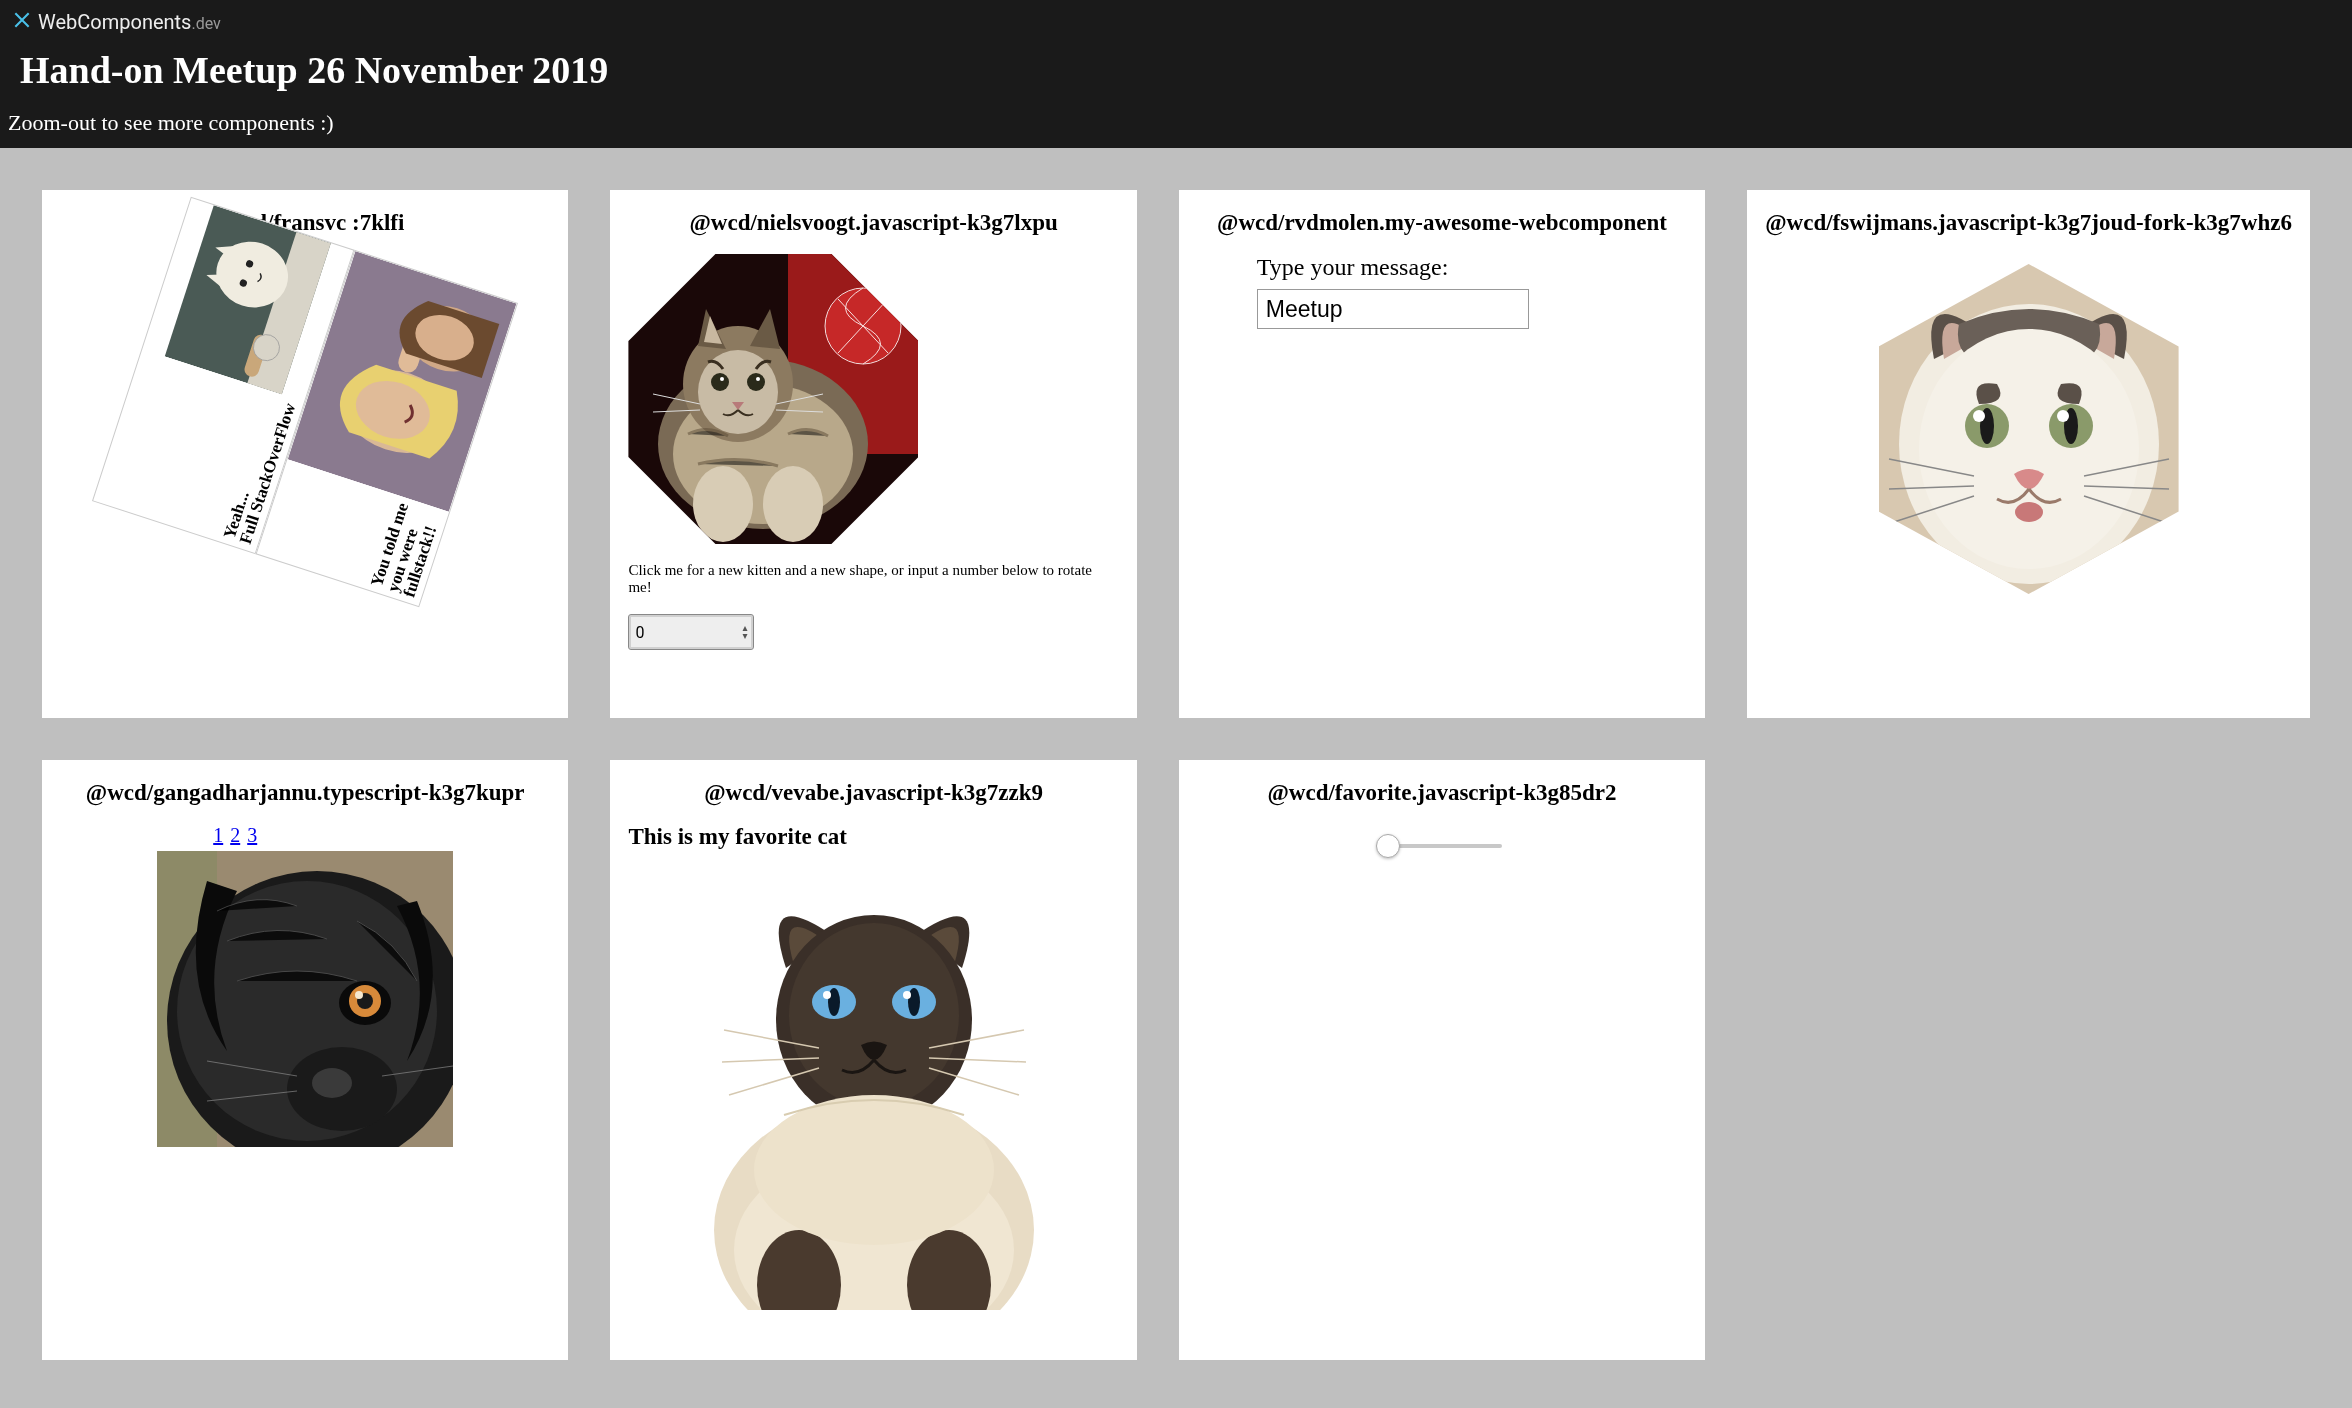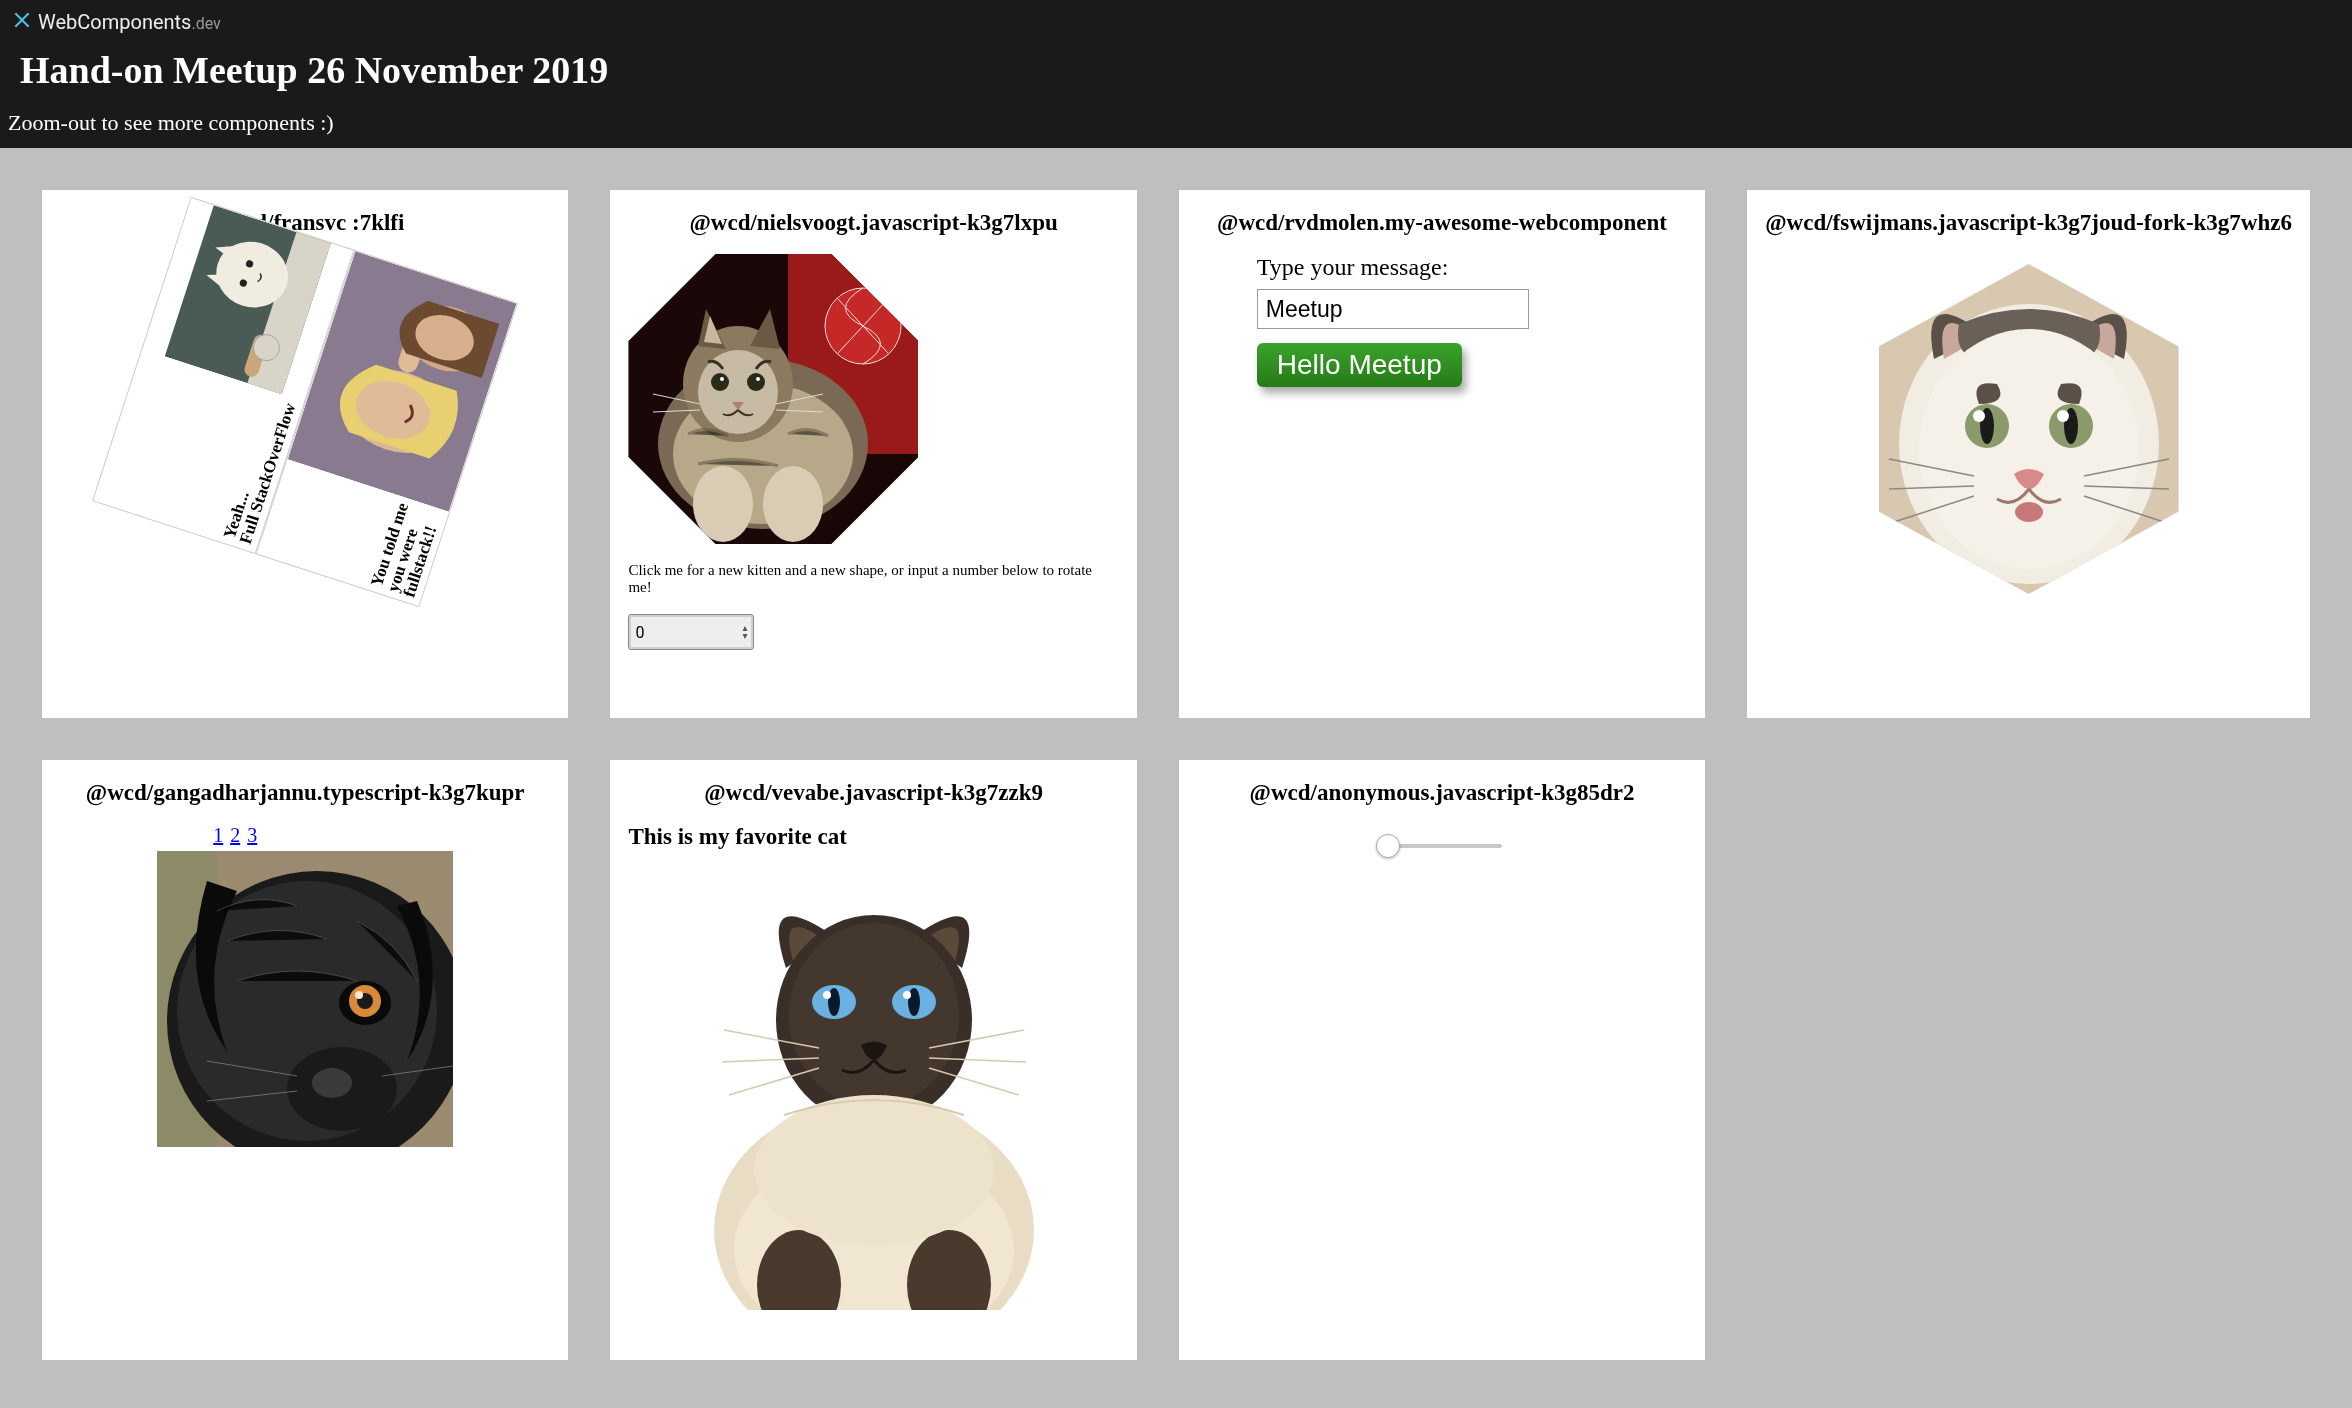--- a/index.html
+++ b/index.html
@@ -345,21 +345,20 @@
           <span>▾</span>
       </span>
     </div>
   </div>
 
   <div class="card">
     <div class="card-title">@wcd/rvdmolen.my-awesome-webcomponent</div>
     <div class="card3-body">
       <div class="label3">Type your message:</div>
       <input class="text-input" type="text" value="Meetup" style="">
-      <div><span class="hello-badge">Hello Meetup</span></div>
     </div>
   </div>
 
 
   <div class="card">
     <div class="card-title">@wcd/fswijmans.javascript-k3g7joud-fork-k3g7whz6</div>
     <div class="hexagon">
       <svg class="hex-inner" viewBox="0 0 300 330">
         <rect width="300" height="330" fill="#d8c8b0"></rect>
         <ellipse cx="150" cy="180" rx="130" ry="140" fill="#f2ede2"></ellipse>
@@ -460,21 +459,21 @@
         </g>
         <ellipse cx="135" cy="415" rx="42" ry="55" fill="#4a3a2e"></ellipse>
         <ellipse cx="285" cy="415" rx="42" ry="55" fill="#4a3a2e"></ellipse>
         <ellipse cx="210" cy="300" rx="120" ry="75" fill="#ede2cb"></ellipse>
         <path d="M120 245 Q210 215 300 245" stroke="#d8ccb0" stroke-width="2" fill="none"></path>
       </svg>
     </div>
   </div>
 
   <div class="card">
-    <div class="card-title">@wcd/anonymous.javascript-k3g85dr2</div>
+    <div class="card-title">@wcd/favorite.javascript-k3g85dr2</div>
     <div class="slider-wrap">
       <div class="slider-track">
         <div class="slider-thumb"></div>
       </div>
     </div>
   </div>
 
 </div>
 
 </body></html>

